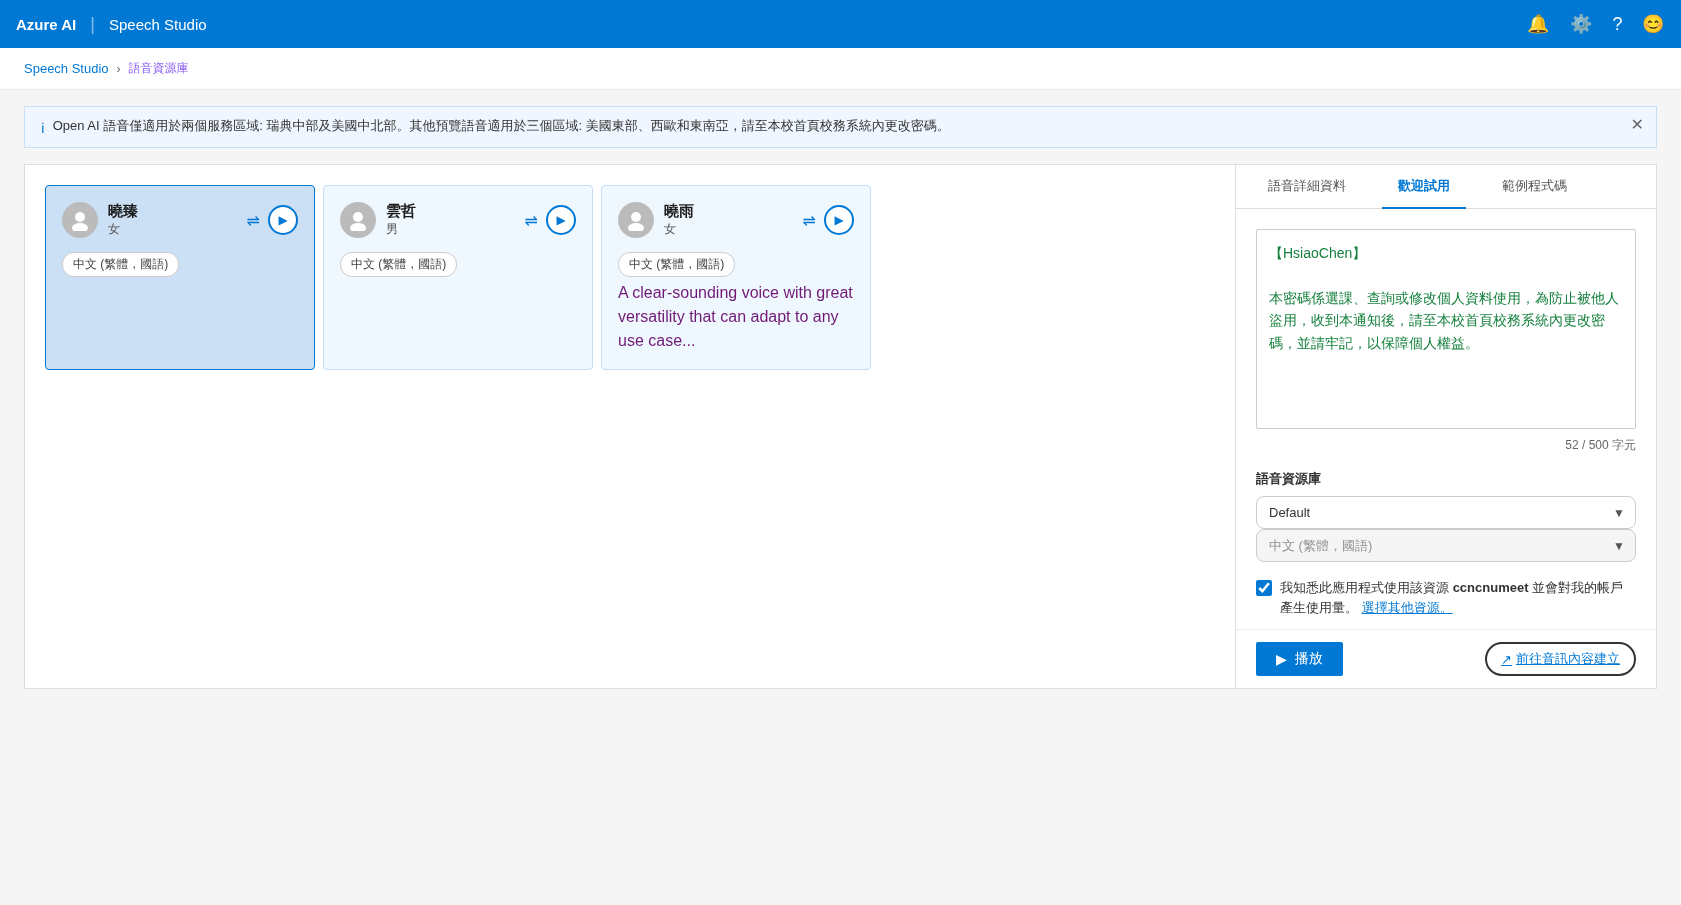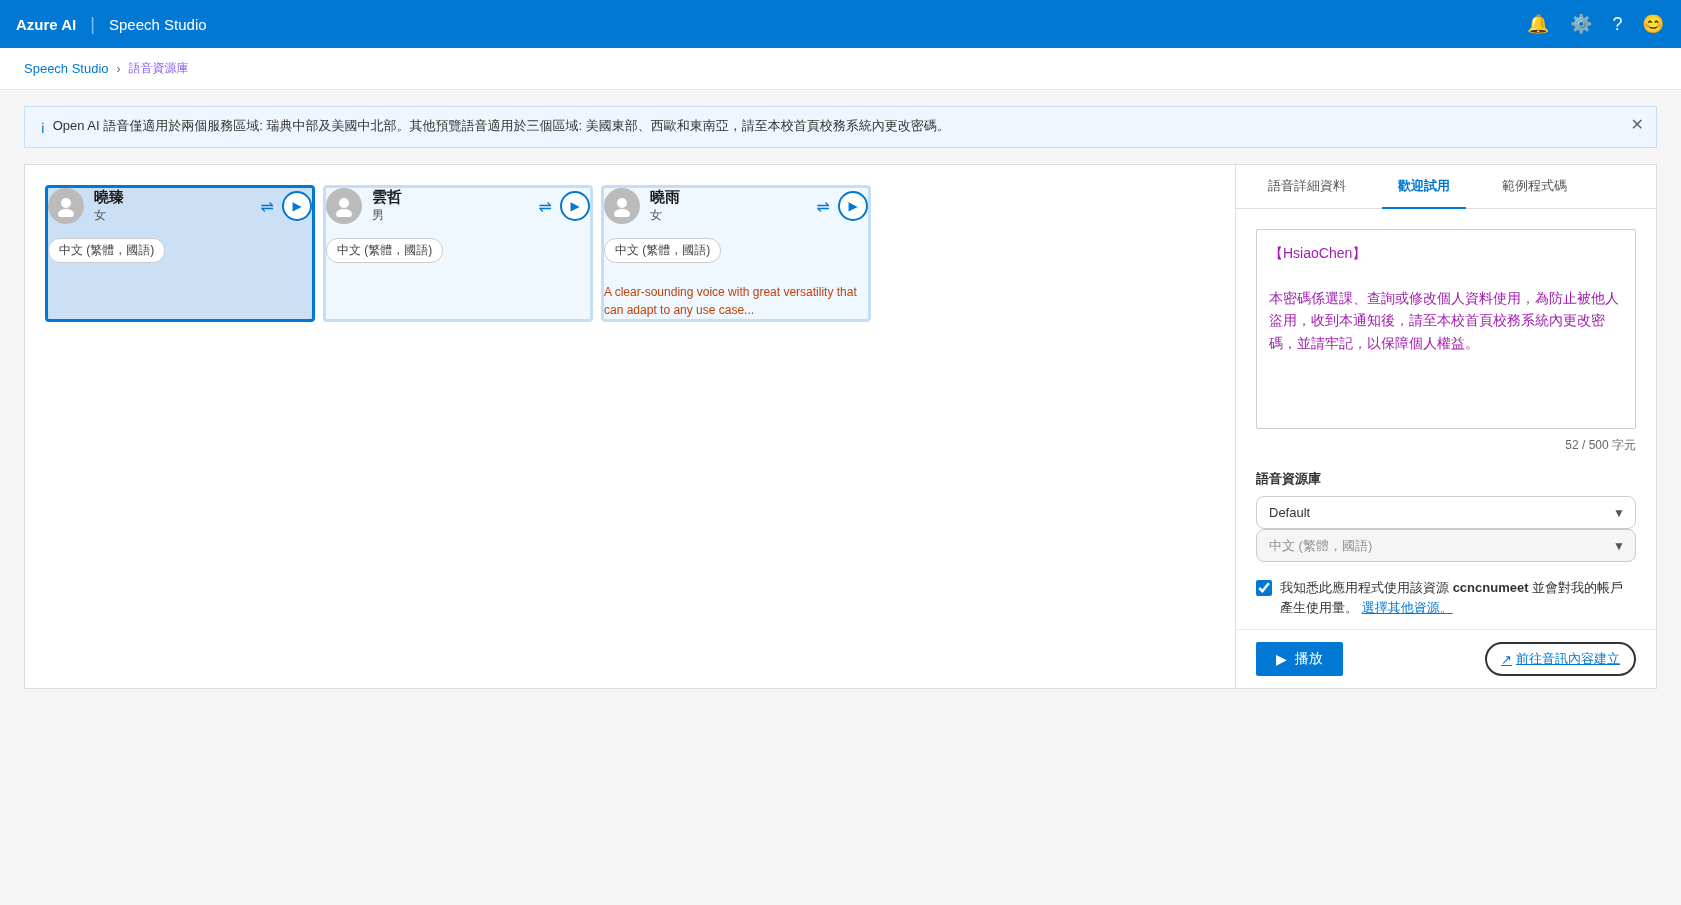--- a/index.html
+++ b/index.html
@@ -115,22 +115,23 @@
 
     .voice-cards {
       display: flex;
       flex-wrap: wrap;
       gap: 0;
       padding: 16px;
     }
 
     .voice-card {
       background: #e8f2fc;
-      border: 3px solid #0c4a6e;
+      border: 1px solid #0c4a6e;
       border-radius: 4px;
+      padding: 16px;
       width: 270px;
       margin: 4px;
       cursor: pointer;
     }
     .voice-card.active {
       background: #cce0f5;
       border-color: #0078d4;
     }
     .voice-card.light {
       background: #eff7ff;
@@ -194,23 +195,23 @@
       display: inline-block;
       background: white;
       border: 1px solid #ccc;
       border-radius: 12px;
       padding: 3px 10px;
       font-size: 12px;
       color: #444;
       margin-top: 4px;
     }
     .voice-desc {
-      font-size: 12px;
-      color: #c2410c;
-      margin-top: 20px;
+      font-size: 16px;
+      color: #701a75;
+      margin-top: 4px;
       line-height: 1.5;
     }
 
     
     .right-panel {
       width: 420px;
       flex-shrink: 0;
       display: flex;
       flex-direction: column;
     }
@@ -242,21 +243,21 @@
       padding: 20px 20px 12px 20px;
       flex: 1;
     }
 
     .text-area-wrapper {
       border: 1px solid #ccc;
       border-radius: 2px;
       min-height: 200px;
       padding: 12px;
       font-size: 14px;
-      color: #a21caf;
+      color: #15803d;
       line-height: 1.6;
       position: relative;
       background: white;
     }
     .char-count {
       text-align: right;
       font-size: 12px;
       color: #666;
       margin-top: 8px;
     }

